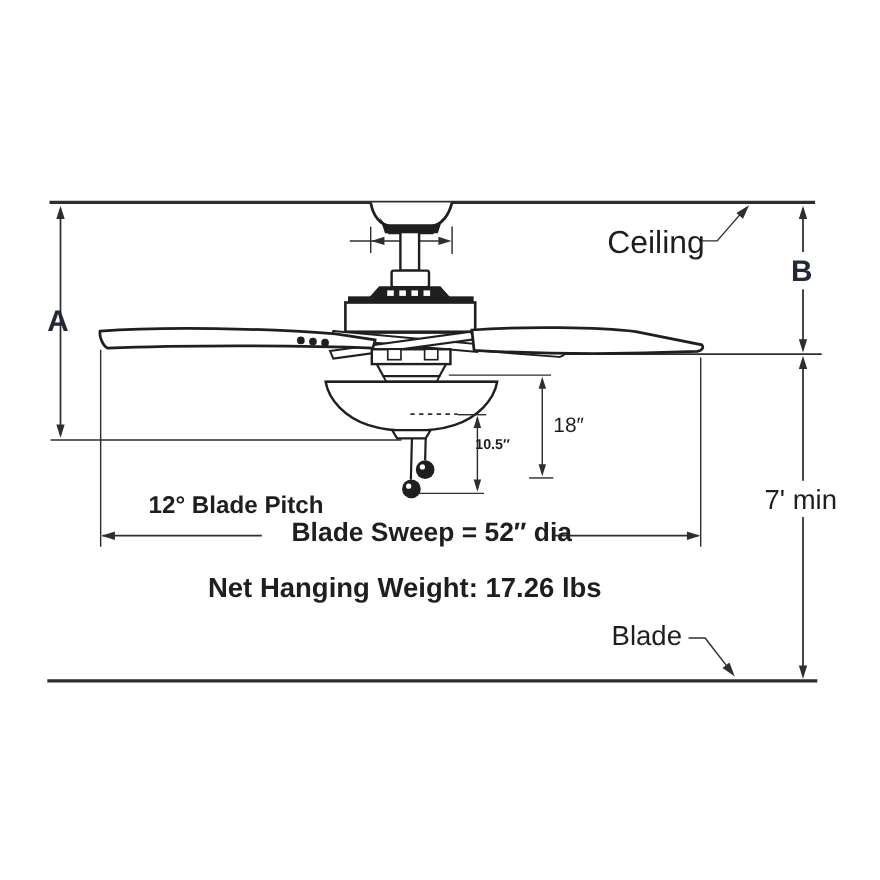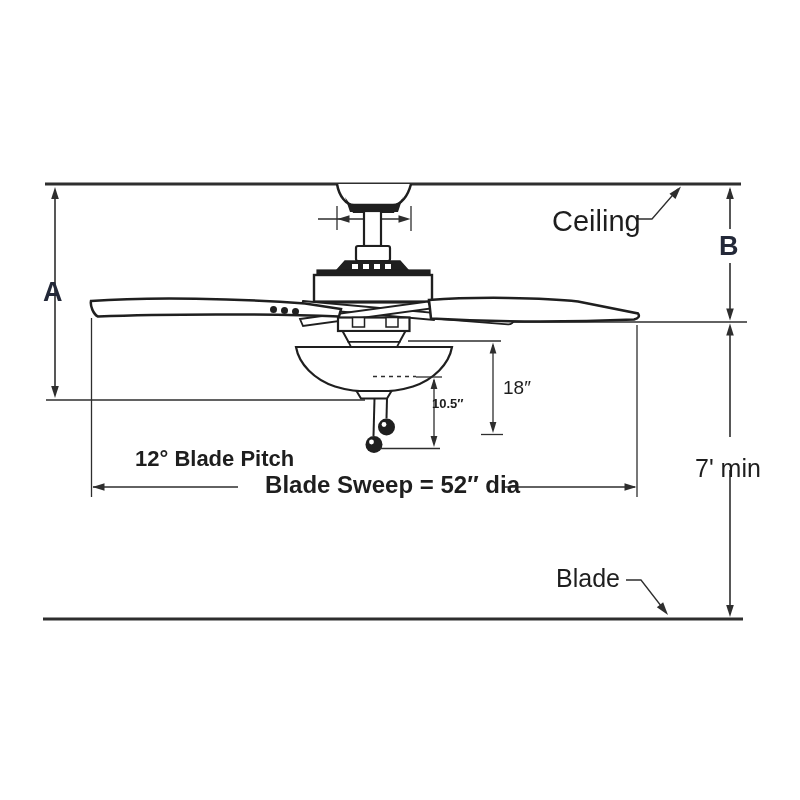--- a/index.html
+++ b/index.html
@@ -2,21 +2,21 @@
 <html><head>
 <meta charset="utf-8">
 <style>
   html,body{margin:0;padding:0;background:#ffffff;}
   body{width:800px;height:800px;font-family:"Liberation Sans", sans-serif;}
   .stage{position:relative;width:800px;height:800px;background:#fff;overflow:hidden;}
   .stage svg{position:absolute;left:0;top:0;}
   .lbl{position:absolute;color:#1e1e1e;white-space:nowrap;line-height:1.15;}
   .lbl-ceiling{left:552px;top:205px;font-size:29px;}
   .lbl-floor{left:556px;top:564px;font-size:25px;}
-  .lbl-7min{left:695px;top:454px;font-size:25px;}
+  .lbl-7min{left:695px;top:441px;font-size:25px;}
   .lbl-a{left:43px;top:277px;font-size:27px;font-weight:bold;color:#232838;}
   .lbl-b{left:719px;top:231px;font-size:27px;font-weight:bold;color:#232838;}
   .lbl-dia{left:200px;top:204px;width:118px;text-align:right;font-size:21px;font-weight:bold;}
   .lbl-pitch{left:135px;top:446px;width:200px;text-align:left;font-size:22px;font-weight:bold;}
   .lbl-18{left:503px;top:377px;font-size:19px;font-weight:normal;}
   .lbl-105{left:432px;top:397px;font-size:13px;font-weight:bold;}
   .lbl-sweep{left:220px;top:471px;width:300px;text-align:right;font-size:24px;font-weight:bold;}
   .lbl-weight{left:143px;top:521px;width:450px;text-align:center;font-size:25px;font-weight:bold;}
 </style>
 </head>
@@ -174,13 +174,14 @@
 
   <div class="lbl lbl-ceiling">Ceiling</div>
   <div class="lbl lbl-floor">Blade</div>
   <div class="lbl lbl-7min">7' min</div>
   <div class="lbl lbl-a">A</div>
   <div class="lbl lbl-b">B</div>
   <div class="lbl lbl-pitch">12° Blade Pitch</div>
   <div class="lbl lbl-18">18″</div>
   <div class="lbl lbl-105">10.5″</div>
   <div class="lbl lbl-sweep">Blade Sweep = 52″ dia</div>
+  <div class="lbl lbl-weight">Net Hanging Weight: 17.26 lbs</div>
 </div>
 
 </body></html>

